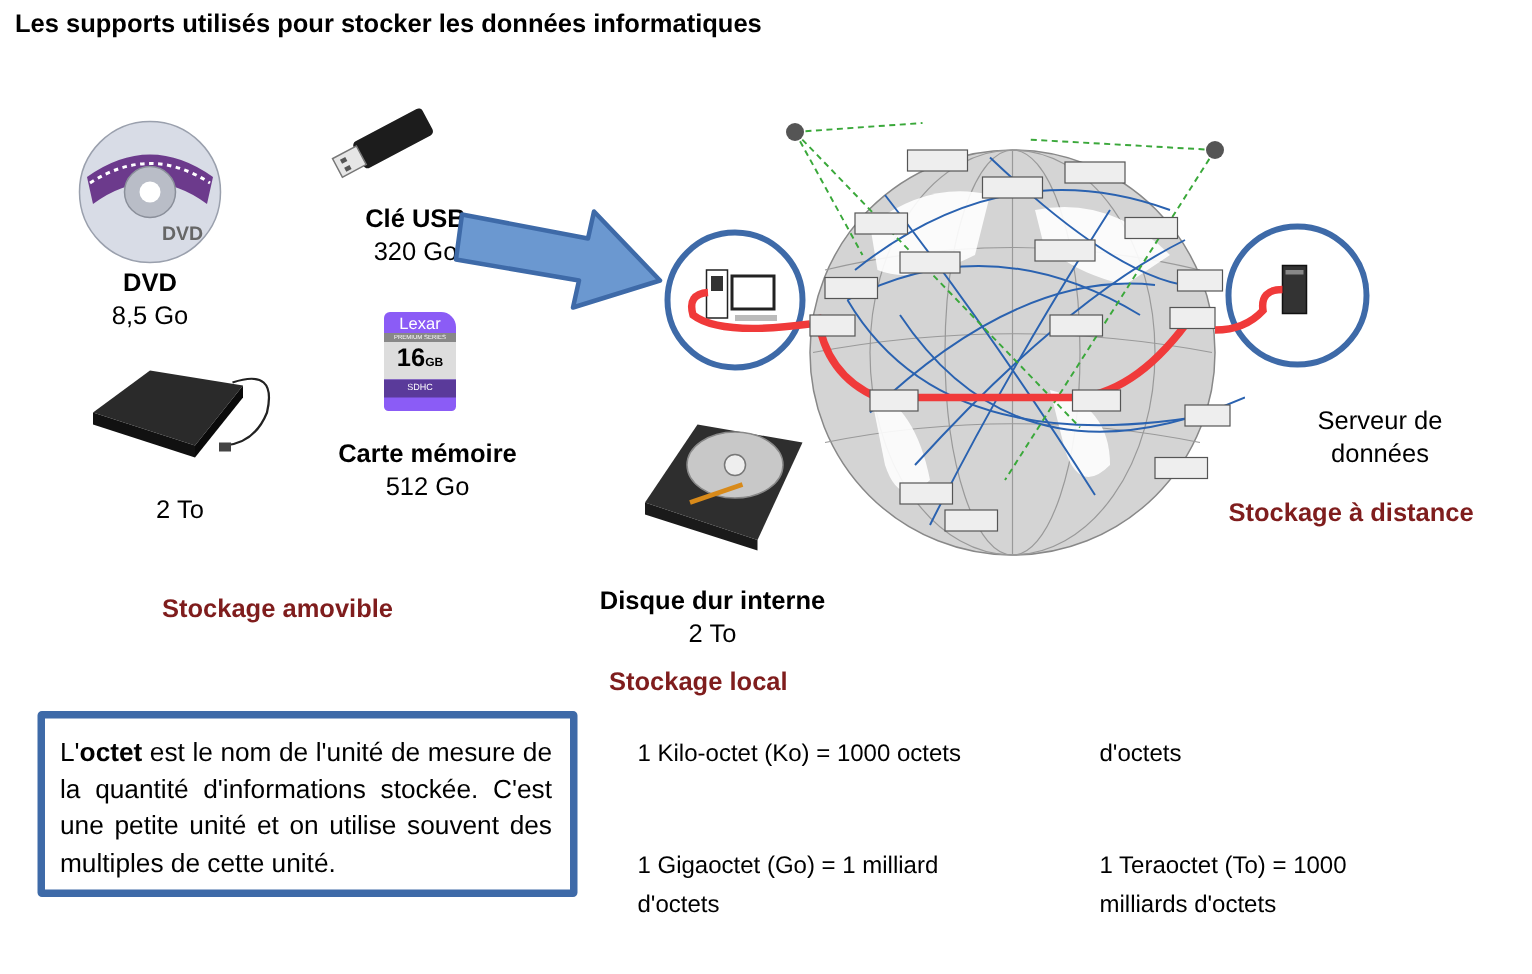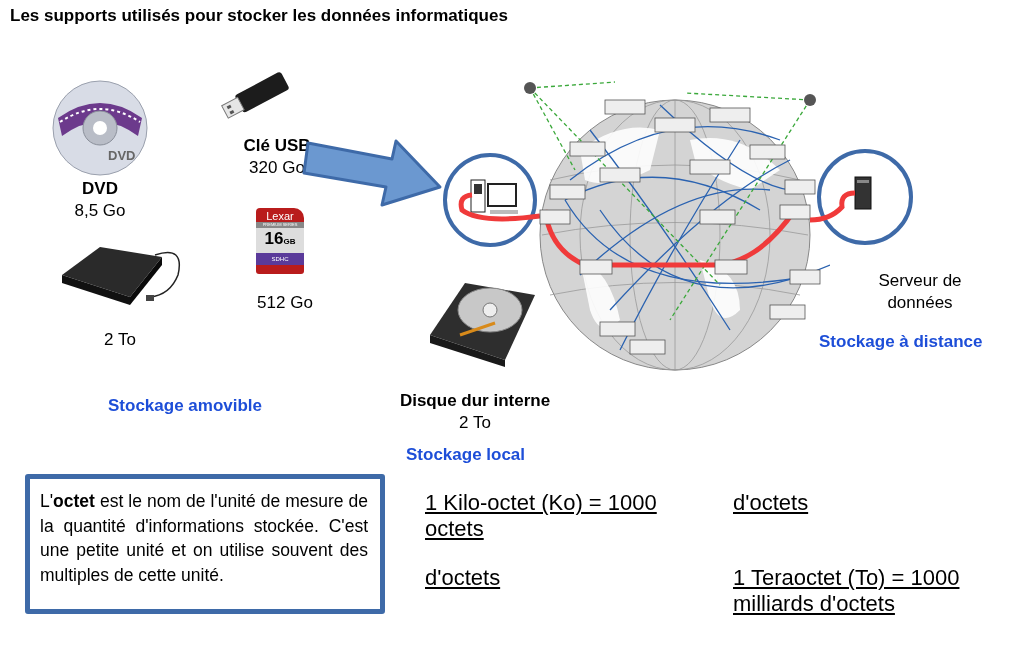--- a/index.html
+++ b/index.html
@@ -2,25 +2,25 @@
 <html><head>
 <meta charset="utf-8">
 <style>
   html, body { margin:0; padding:0; background:#ffffff; }
   body { width:1021px; height:649px; position:relative; overflow:hidden;
          font-family:"Liberation Sans", sans-serif; color:#000; }
   .abs { position:absolute; }
   .title { left:10px; top:6px; font-size:17px; font-weight:bold; }
   .lbl { text-align:center; font-size:17px; line-height:22px; }
   .lbl b { display:block; font-weight:bold; }
-  .red { color:#1d4ed8; font-weight:bold; font-size:17px; }
-  .infobox { left:25px; top:474px; width:360px; height:140px;
+  .red { color:#7f1d1d; font-weight:bold; font-size:17px; }
+  .infobox { left:25px; top:474px; width:360px; height:124px;
              border:5px solid #3e6aa8; border-radius:3px; padding:10px 12px 0 10px; box-sizing:border-box;
              font-size:17.5px; line-height:24.5px; text-align:justify; }
-  .unit { font-size:22px; line-height:26px;text-decoration:underline; }
+  .unit { font-size:16px; line-height:26px; }
 </style>
 </head>
 <body>
 
 <div class="abs title">Les supports utilisés pour stocker les données  informatiques</div>
 
 <svg class="abs" style="left:50px;top:78px" width="100" height="100">
   <circle cx="50" cy="50" r="47" fill="#d8dce6" stroke="#9aa0ad"></circle>
   <path d="M8 40 Q50 10 92 40 L88 58 Q50 30 12 58 Z" fill="#6c3a8c"></path>
   <path d="M10 44 Q50 18 90 44" stroke="#fff" stroke-width="2" stroke-dasharray="3 3" fill="none"></path>
@@ -37,28 +37,28 @@
     <rect x="22" y="18" width="52" height="20" rx="3" fill="#1c1c1c"></rect>
     <rect x="6" y="21" width="18" height="14" fill="#e6e6e6" stroke="#777"></rect>
     <rect x="10" y="24" width="4" height="3" fill="#555"></rect>
       <rect x="10" y="30" width="4" height="3" fill="#555"></rect>
   </g>
 </svg>
 <div class="abs lbl" style="left:217px;top:135px;width:120px">
   <b>Clé USB</b><span>320 Go</span>
 </div>
 
-<div class="abs" style="left:256px;top:208px;width:48px;height:66px;background:#b91c1c;border-radius:4px 10px 3px 3px;color:#fff;text-align:center;font-size:9px;line-height:11px;overflow:hidden">
+<div class="abs" style="left:256px;top:208px;width:48px;height:66px;background:#8b5cf6;border-radius:4px 10px 3px 3px;color:#fff;text-align:center;font-size:9px;line-height:11px;overflow:hidden">
   <div style="font-size:11px;margin-top:3px">Lexar</div>
   <div style="font-size:4px;background:#888;line-height:6px">PREMIUM SERIES</div>
   <div style="background:#ddd;color:#000;font-weight:bold;font-size:17px;line-height:22px"><span>16</span><span style="font-size:8px">GB</span></div>
   <div style="background:#5a3a9a;font-size:6px;line-height:12px">SDHC</div>
 </div>
 <div class="abs lbl" style="left:220px;top:292px;width:130px">
-  <span>512 Go</span>
+  <b>Carte mémoire</b><span>512 Go</span>
 </div>
 
 <svg class="abs" style="left:50px;top:235px" width="140" height="80">
   <path d="M12 40 L50 12 L112 22 L80 62 Z" fill="#2a2a2a"></path>
   <path d="M12 40 L80 62 L80 70 L12 48 Z" fill="#111"></path>
   <path d="M80 62 L112 22 L112 30 L80 70 Z" fill="#0a0a0a"></path>
   <path d="M105 20 Q135 10 128 40 Q120 60 100 62" stroke="#222" stroke-width="1.5" fill="none"></path>
   <rect x="96" y="60" width="8" height="6" fill="#444"></rect>
 </svg>
 <div class="abs lbl" style="left:20px;top:329px;width:200px">
@@ -171,18 +171,19 @@
 </div>
 
 <div class="abs unit" style="left:425px;top:490px;width:290px">
   <div>1 Kilo-octet (Ko) = 1000 octets</div>
     <div></div>
 </div>
 <div class="abs unit" style="left:733px;top:490px;width:280px">
     <div>d'octets</div>
 </div>
 <div class="abs unit" style="left:425px;top:565px;width:290px">
+  <div>1 Gigaoctet (Go) = 1 milliard</div>
     <div>d'octets</div>
 </div>
 <div class="abs unit" style="left:733px;top:565px;width:280px">
   <div>1 Teraoctet (To) = 1000</div>
     <div>milliards d'octets</div>
 </div>
 
 </body></html>

